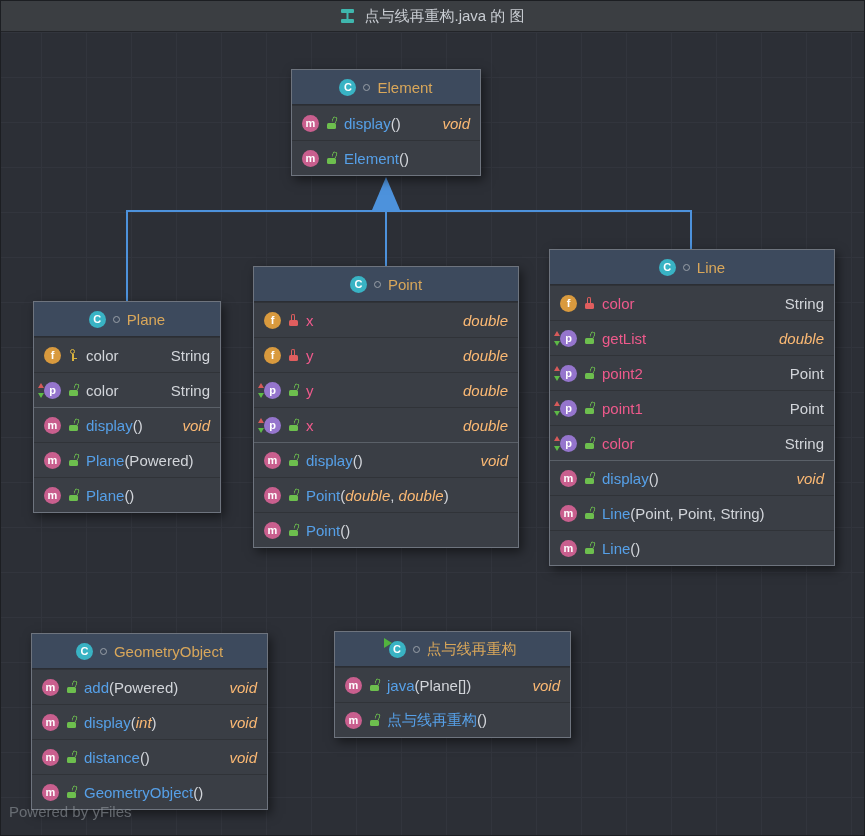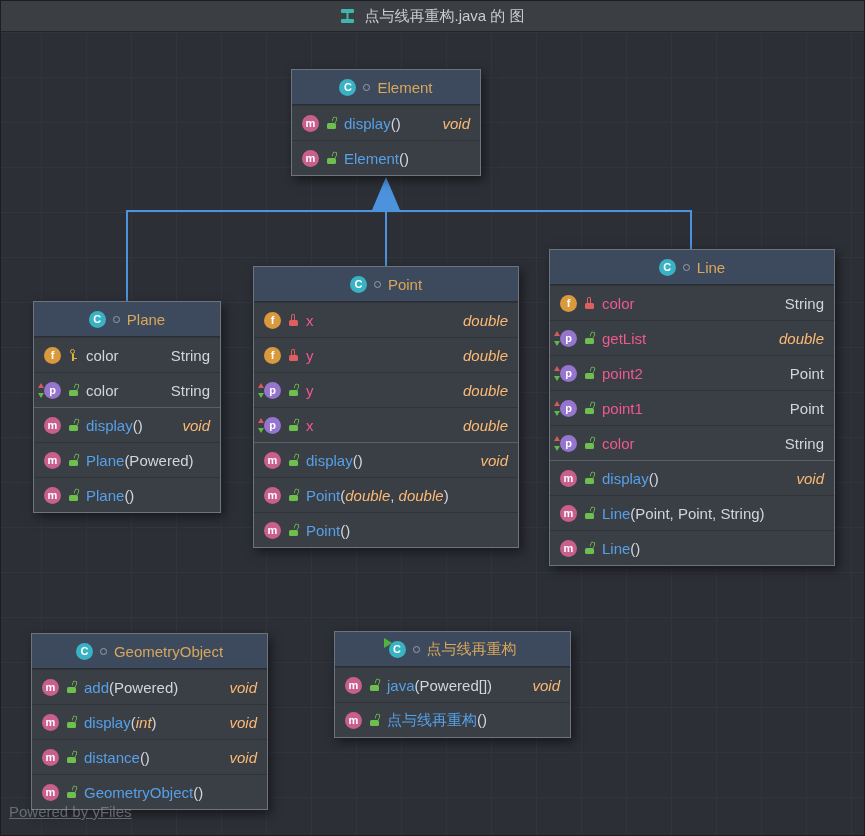--- a/index.html
+++ b/index.html
@@ -86,21 +86,21 @@
   
   .nm, .fn { white-space:nowrap; }
   .blue  { color:#56a0e8; }
   .pink  { color:#ef5a8c; }
   .plain { color:#d2d5da; }
   .prim  { color:#fdba74; font-style:italic; }
   .tp { margin-left:auto; padding-left:12px; white-space:nowrap; }
   
   .watermark {
     position:absolute; left:8px; top:802px; z-index:3;
-    color:#9aa0a6; opacity:.55; font-size:15px;text-decoration:underline;
+    color:#9aa0a6; opacity:.55; font-size:15px;
   }
 </style>
 </head>
 <body>
 
 <div class="screen">
 
   <div class="titlebar">
     <svg class="ticon" viewBox="0 0 16 16">
       <rect x="1" y="1" width="13" height="4" rx="1" fill="#3fb6ad"></rect>
@@ -469,21 +469,21 @@
       <span class="cname">点与线再重构</span>
     </div>
     <div class="row">
       <span class="ic m">
           <b class="lt">m</b>
         </span>
       <span class="vis open pub">
           <i class="shk"></i>
           <i class="bd"></i>
         </span>
-      <span class="fn"><span class="blue">java</span><span class="plain">(Powered[])</span></span>
+      <span class="fn"><span class="blue">java</span><span class="plain">(Plane[])</span></span>
       <span class="tp prim">void</span>
     </div>
     <div class="row">
       <span class="ic m">
           <b class="lt">m</b>
         </span>
       <span class="vis open pub">
           <i class="shk"></i>
           <i class="bd"></i>
         </span>

